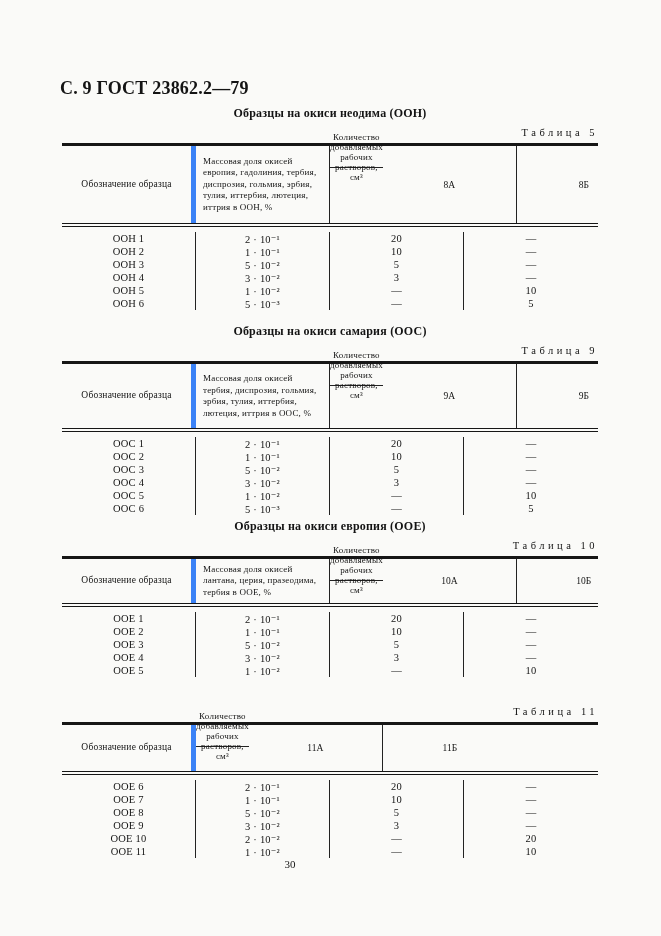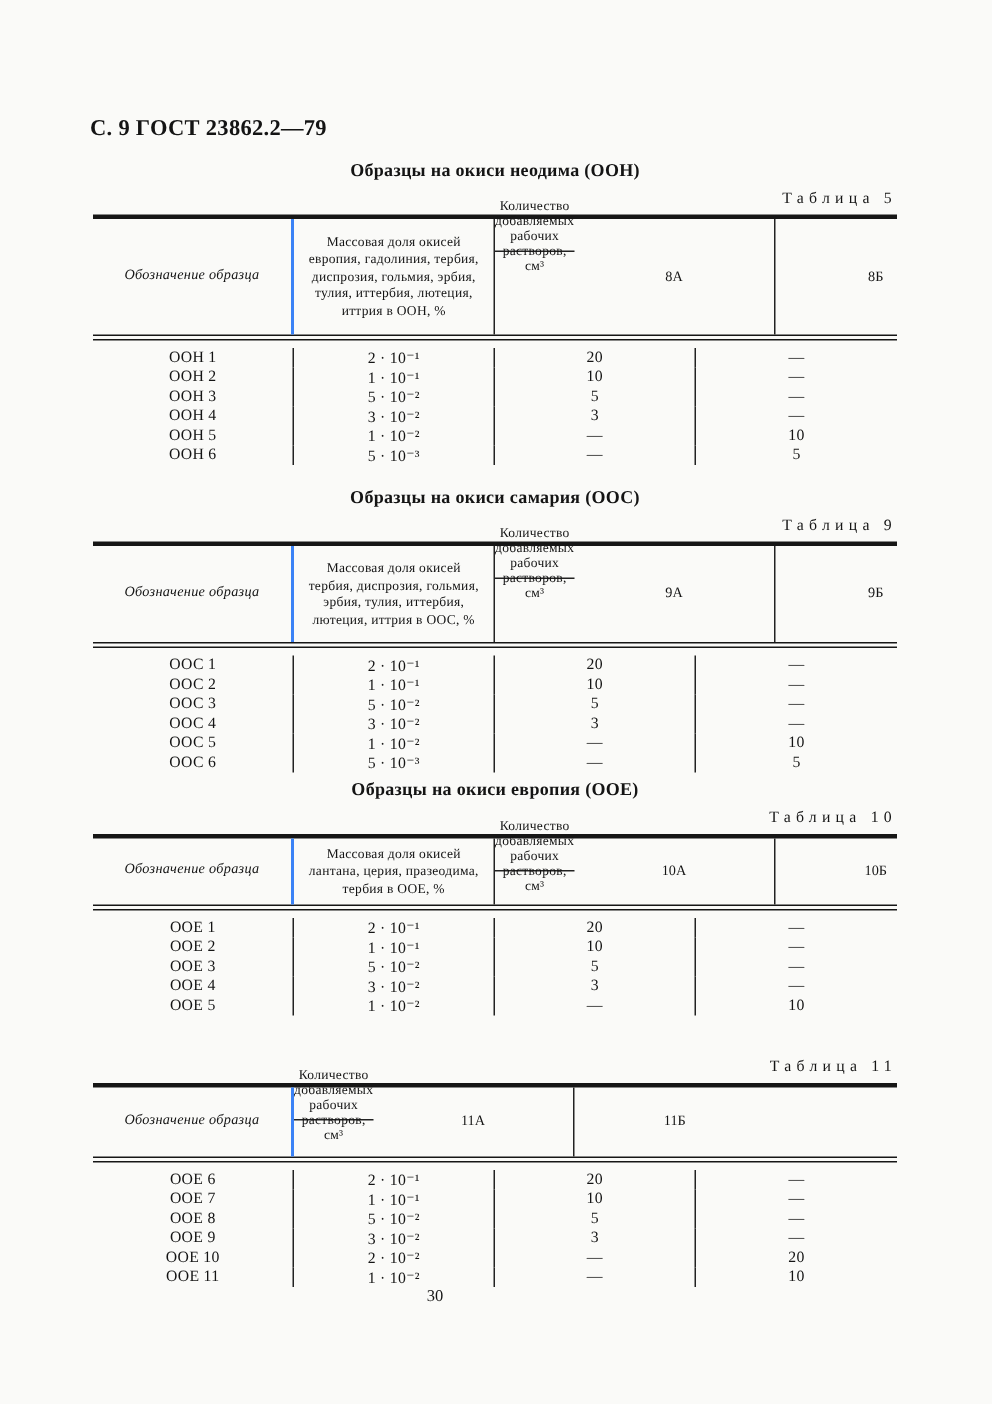--- a/index.html
+++ b/index.html
@@ -7,42 +7,42 @@
     width:661px;height:936px;
     background:#fafaf8;
     font-family:"Liberation Serif","DejaVu Serif",serif;
     color:#141414;
     -webkit-font-smoothing:antialiased;
   }
   .page{position:relative;width:661px;height:936px;overflow:hidden;}
 
   .page-header{
     position:absolute;left:60px;top:78px;
-    font-size:15px;font-weight:bold;letter-spacing:.2px;
+    font-size:18px;font-weight:bold;letter-spacing:.2px;
   }
 
   .section{position:absolute;left:62px;width:536px;}
   .sec1{top:106px;} .sec2{top:324px;} .sec3{top:519px;} .sec4{top:704px;}
 
   .sec-title{
     text-align:center;font-size:12px;font-weight:bold;
     height:15px;line-height:15px;letter-spacing:.2px;
   }
   .tbl-label{
     text-align:right;font-size:10.5px;letter-spacing:3.5px;
     height:15px;line-height:15px;margin-top:4px;
   }
   .sec4 .tbl-label{margin-top:0;}
 
   .tbl{margin-top:3px;border-top:3px solid #161616;}
 
   .thead{display:flex;align-items:stretch;}
   .hcell{box-sizing:border-box;display:flex;align-items:center;justify-content:center;
-         text-align:center;font-size:9px;line-height:11.5px;letter-spacing:.2px;}
-  .th-col1{width:134px;border-right:2px solid #3b82f6;font-size:9.5px;padding:0 6px;font-style:italic;}
+         font-size:9px;line-height:11.5px;letter-spacing:.2px;}
+  .th-col1{width:134px;border-right:5px solid #3b82f6;font-size:9.5px;padding:0 6px;}
   .th-col2{width:134px;border-right:1px solid #222;padding:0 7px;}
   .th-right{width:268px;display:flex;flex-direction:row;}
   .th-span{box-sizing:border-box;height:22px;border-bottom:1px solid #222;
            display:flex;align-items:center;justify-content:center;
            font-size:9px;letter-spacing:.2px;text-align:center;}
   .th-sub{flex:1;display:flex;}
   .th-sub > div{box-sizing:border-box;width:134px;display:flex;align-items:center;
                 justify-content:center;font-size:9.5px;}
   .th-sub > div:first-child{border-right:1px solid #222;}
 

